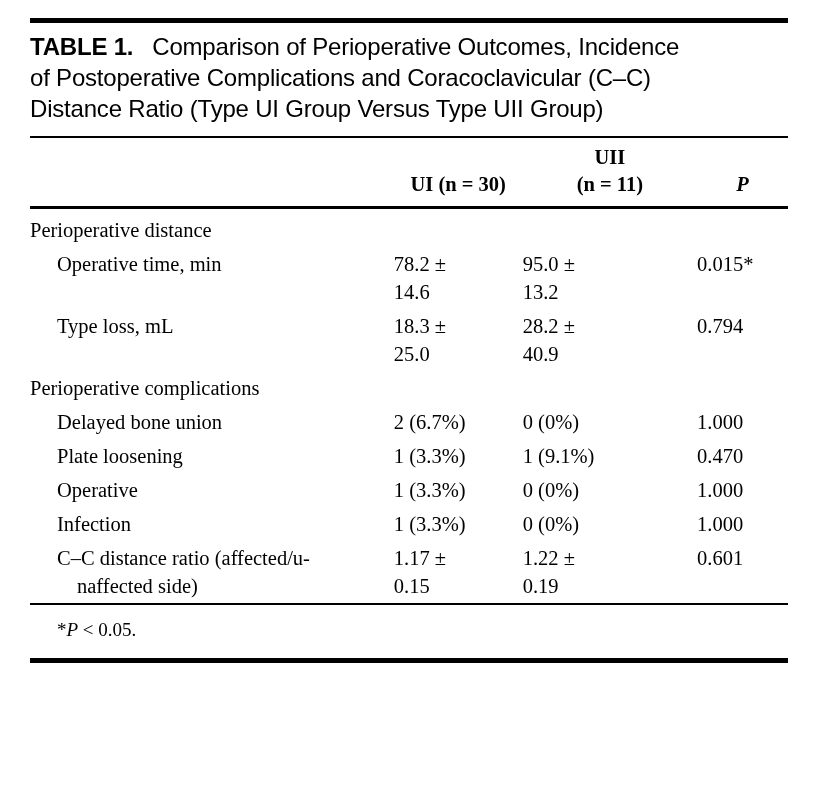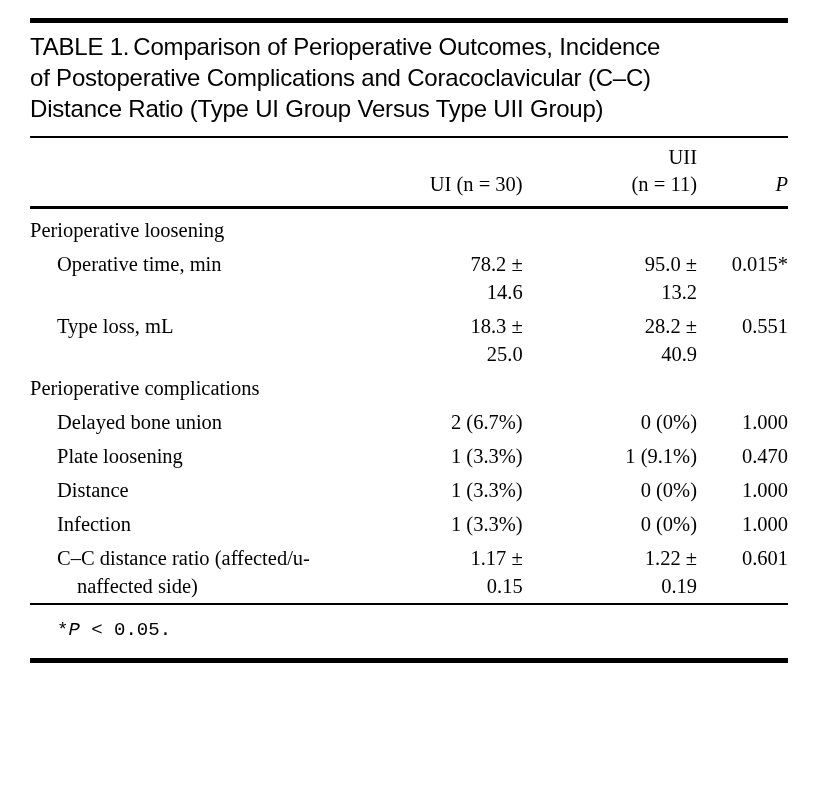--- a/index.html
+++ b/index.html
@@ -28,22 +28,22 @@
   
   .caption {
     font-family: "Liberation Sans", sans-serif;
     font-size: 24px;
     line-height: 31px;
     letter-spacing: -0.2px;
     padding: 8px 0 12px 0;
     color: #000000;
   }
   .caption-label {
-    font-weight: 400;
-    margin-right: 4px;
+    font-weight: 700;
+    margin-right: 19px;
     text-align: right;
   }
   .caption-text {
     font-weight: 400;
     white-space: pre-line;
   }
 
   
   table.cmp {
     width: 100%;
@@ -52,22 +52,22 @@
     font-family: "Liberation Serif", "DejaVu Serif", serif;
     font-size: 20.5px;
     color: #000000;
   }
   col.c-label { width: 48%; }
   col.c-ui    { width: 17%; }
   col.c-uii   { width: 23%; }
   col.c-p     { width: 12%; }
 
   thead th {
-    font-weight: 400;
-    text-align: right;
+    font-weight: 700;
+    text-align: center;
     vertical-align: bottom;
     padding: 6px 0 8px 0;
     line-height: 27px;
     border-bottom: 3px solid #000000;
   }
   th.pre { white-space: pre-line; }
   th.p-head { font-style: italic; }
 
   tbody td {
     vertical-align: top;
@@ -77,27 +77,27 @@
   tbody tr.first-row td { padding-top: 7px; }
   td.section {
     padding-left: 0;
   }
   td.item-label {
     padding-left: 47px;
     text-indent: -20px;
     white-space: pre-line;
   }
   td.value {
-    text-align: right;
+    text-align: left;
     white-space: pre-line;
   }
 
   
   .footnote {
-    font-family: Liberation Mono, monospace;
+    font-family: Liberation Serif, serif;
     font-size: 19px;
     line-height: 24px;
     padding: 13px 0 16px 27px;
     color: #000000;
   }
   .footnote .it { font-style: italic; }
 </style>
 </head>
 <body>
 
@@ -125,56 +125,56 @@
         <th></th>
         <th>UI (n = 30)</th>
         <th class="pre">UII
 (n = 11)</th>
         <th class="p-head">P</th>
       </tr>
     </thead>
     <tbody>
 
       <tr class="first-row">
-        <td class="section" colspan="4">Perioperative loosening</td>
+        <td class="section" colspan="4">Perioperative distance</td>
       </tr>
       <tr>
         <td class="item-label">Operative time, min</td>
         <td class="value">78.2 ±
 14.6</td>
         <td class="value">95.0 ±
 13.2</td>
         <td class="value">0.015*</td>
       </tr>
       <tr>
         <td class="item-label">Type loss, mL</td>
         <td class="value">18.3 ±
 25.0</td>
         <td class="value">28.2 ±
 40.9</td>
-        <td class="value">0.551</td>
+        <td class="value">0.794</td>
       </tr>
 
       <tr>
         <td class="section" colspan="4">Perioperative complications</td>
       </tr>
       <tr>
         <td class="item-label">Delayed bone union</td>
         <td class="value">2 (6.7%)</td>
         <td class="value">0 (0%)</td>
         <td class="value">1.000</td>
       </tr>
       <tr>
         <td class="item-label">Plate loosening</td>
         <td class="value">1 (3.3%)</td>
         <td class="value">1 (9.1%)</td>
         <td class="value">0.470</td>
       </tr>
       <tr>
-        <td class="item-label">Distance</td>
+        <td class="item-label">Operative</td>
         <td class="value">1 (3.3%)</td>
         <td class="value">0 (0%)</td>
         <td class="value">1.000</td>
       </tr>
       <tr>
         <td class="item-label">Infection</td>
         <td class="value">1 (3.3%)</td>
         <td class="value">0 (0%)</td>
         <td class="value">1.000</td>
       </tr>

